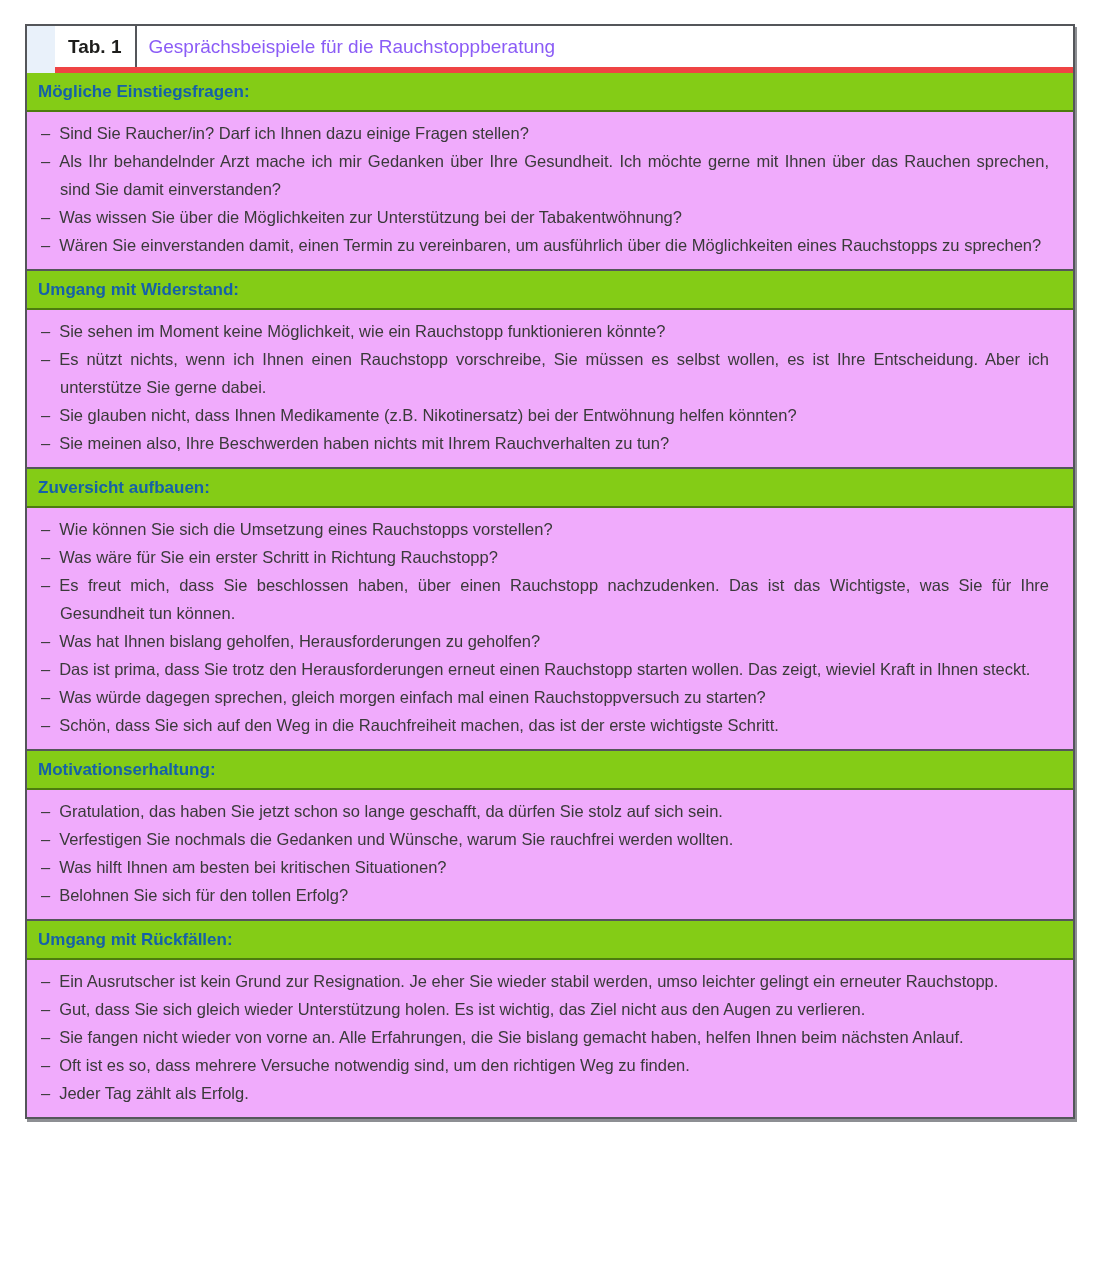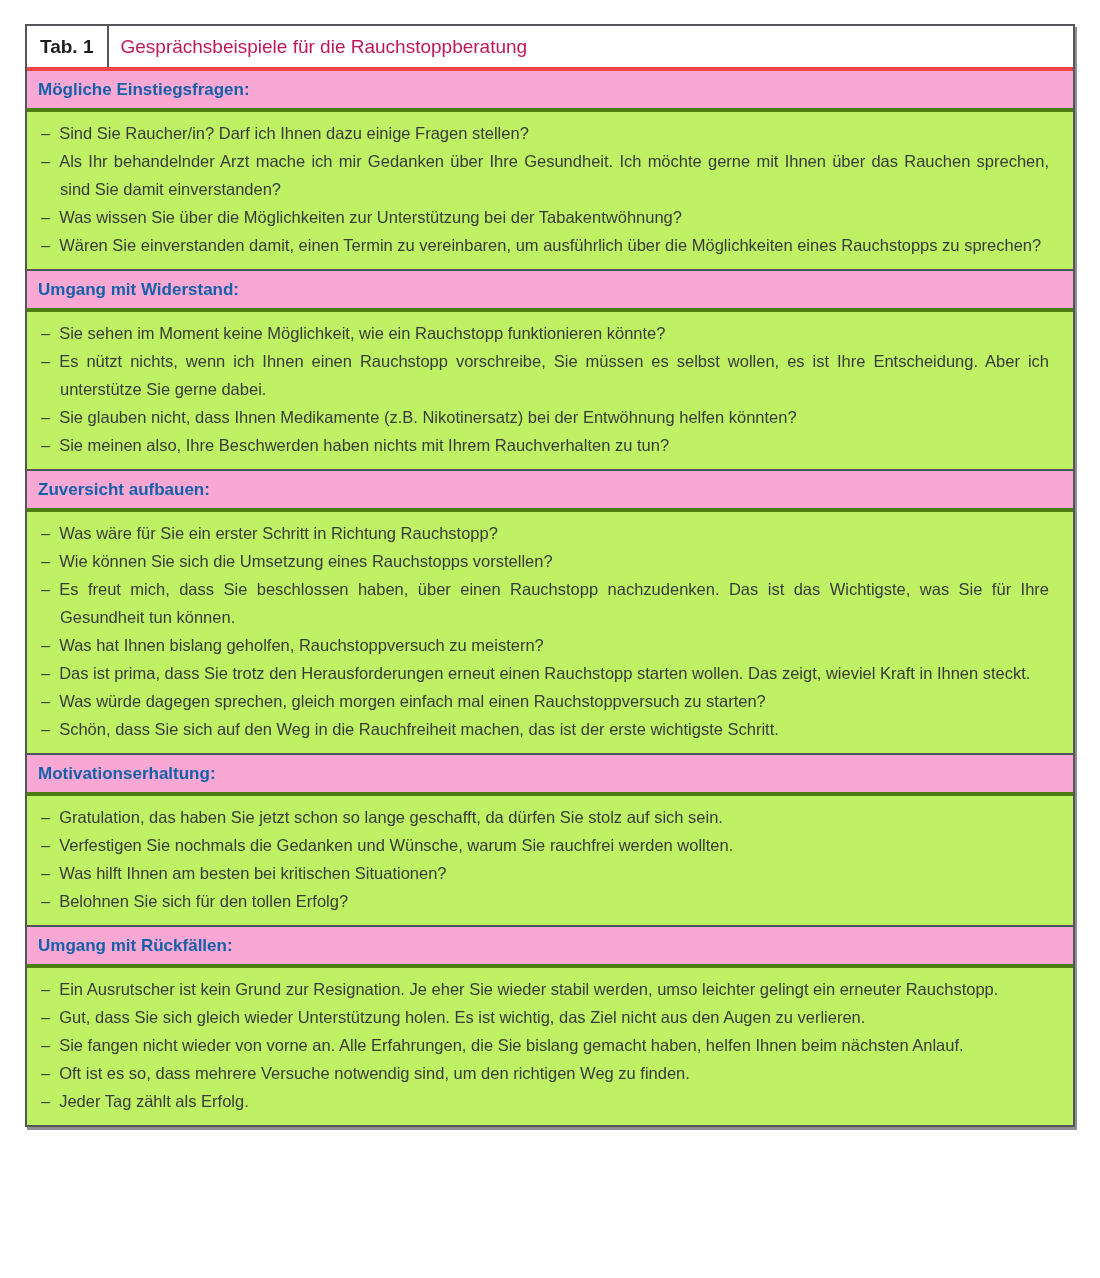--- a/index.html
+++ b/index.html
@@ -22,47 +22,48 @@
     width: 1050px;
     box-sizing: border-box;
     border: 2px solid #54565a;
     box-shadow: 2px 3px 0 #8d8f93;
     background: #e9f1fa;
   }
   .title-row {
     display: flex;
     align-items: flex-start;
     background: #ffffff;
-    border-bottom: 4px solid #ef4444;
+    border-bottom: 6px solid #ef4444;
+    margin-left: 28px;
   }
   .title-label {
     flex: 0 0 auto;
     font-size: 19px;
     font-weight: bold;
     color: #1d1d1b;
     padding: 10px 13px 9px 13px;
     border-right: 2px solid #54565a;
     white-space: nowrap;
   }
   .title-text {
     flex: 1 1 auto;
     font-size: 19px;
-    color: #be185d;
+    color: #8b5cf6;
     padding: 10px 14px 9px 12px;
   }
   .section-heading {
-    background: #f9a8d4;
+    background: #84cc16;
     color: #1560a9;
     font-size: 17px;
     font-weight: bold;
     padding: 9px 12px 8px 11px;
-    border-bottom: 4px solid #4d7c0f;
+    border-bottom: 2px solid #4d7c0f;
   }
   .section-items {
-    background: #bef264;
+    background: #f0abfc;
     padding: 7px 24px 10px 14px;
   }
   .section:not(:last-child) .section-items {
     border-bottom: 2px solid #54565a;
   }
   .item {
     font-size: 16.5px;
     line-height: 28px;
     color: #3a3a3a;
     padding-left: 19px;
@@ -103,24 +104,24 @@
             <div class="item"><span class="dash">–</span><span class="item-text">Sie sehen im Moment keine Möglichkeit, wie ein Rauchstopp funktionieren könnte?</span></div>
             <div class="item"><span class="dash">–</span><span class="item-text">Es nützt nichts, wenn ich Ihnen einen Rauchstopp vorschreibe, Sie müssen es selbst wollen, es ist Ihre Entscheidung. Aber ich unterstütze Sie gerne dabei.</span></div>
             <div class="item"><span class="dash">–</span><span class="item-text">Sie glauben nicht, dass Ihnen Medikamente (z.B. Nikotinersatz) bei der Entwöhnung helfen könnten?</span></div>
             <div class="item"><span class="dash">–</span><span class="item-text">Sie meinen also, Ihre Beschwerden haben nichts mit Ihrem Rauchverhalten zu tun?</span></div>
           </div>
   </div>
 
   <div class="section">
     <div class="section-heading">Zuversicht aufbauen:</div>
     <div class="section-items">
+            <div class="item"><span class="dash">–</span><span class="item-text">Wie können Sie sich die Umsetzung eines Rauchstopps vorstellen?</span></div>
             <div class="item"><span class="dash">–</span><span class="item-text">Was wäre für Sie ein erster Schritt in Richtung Rauchstopp?</span></div>
-            <div class="item"><span class="dash">–</span><span class="item-text">Wie können Sie sich die Umsetzung eines Rauchstopps vorstellen?</span></div>
             <div class="item"><span class="dash">–</span><span class="item-text">Es freut mich, dass Sie beschlossen haben, über einen Rauchstopp nachzudenken. Das ist das Wichtigste, was Sie für Ihre Gesundheit tun können.</span></div>
-            <div class="item"><span class="dash">–</span><span class="item-text">Was hat Ihnen bislang geholfen, Rauchstoppversuch zu meistern?</span></div>
+            <div class="item"><span class="dash">–</span><span class="item-text">Was hat Ihnen bislang geholfen, Herausforderungen zu geholfen?</span></div>
             <div class="item"><span class="dash">–</span><span class="item-text">Das ist prima, dass Sie trotz den Herausforderungen erneut einen Rauchstopp starten wollen. Das zeigt, wieviel Kraft in Ihnen steckt.</span></div>
             <div class="item"><span class="dash">–</span><span class="item-text">Was würde dagegen sprechen, gleich morgen einfach mal einen Rauchstoppversuch zu starten?</span></div>
             <div class="item"><span class="dash">–</span><span class="item-text">Schön, dass Sie sich auf den Weg in die Rauchfreiheit machen, das ist der erste wichtigste Schritt.</span></div>
           </div>
   </div>
 
   <div class="section">
     <div class="section-heading">Motivationserhaltung:</div>
     <div class="section-items">
             <div class="item"><span class="dash">–</span><span class="item-text">Gratulation, das haben Sie jetzt schon so lange geschafft, da dürfen Sie stolz auf sich sein.</span></div>

